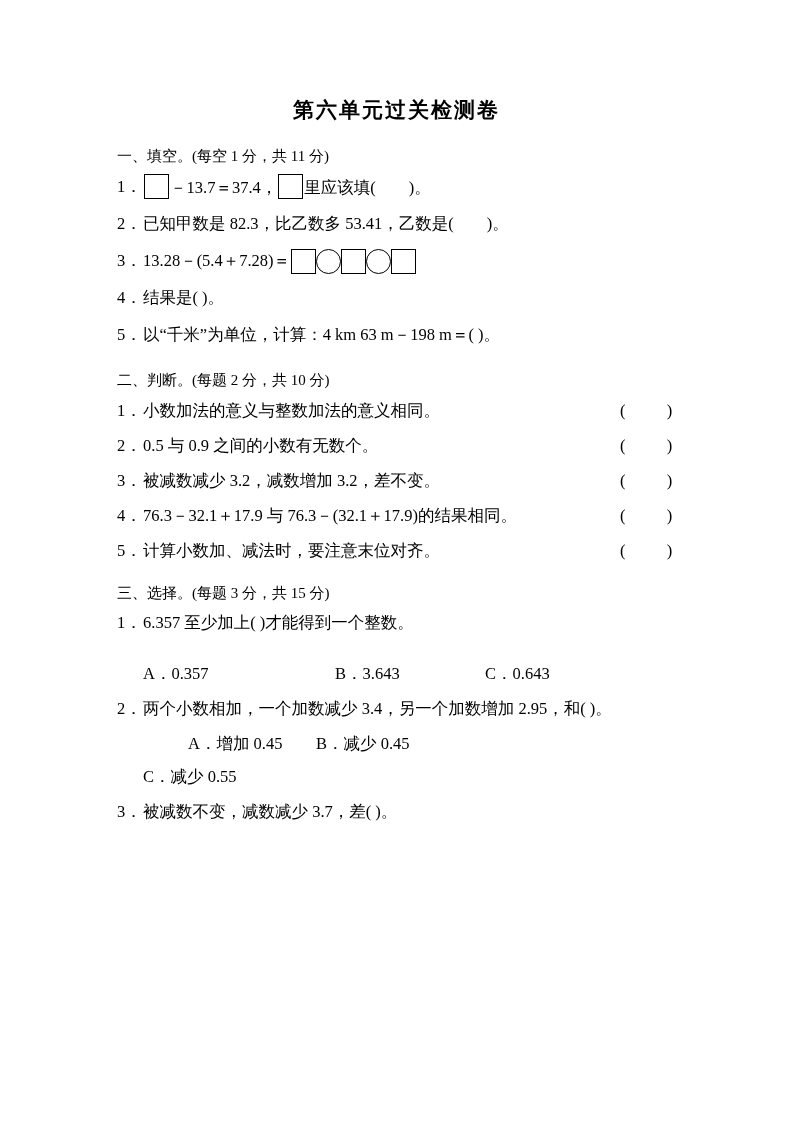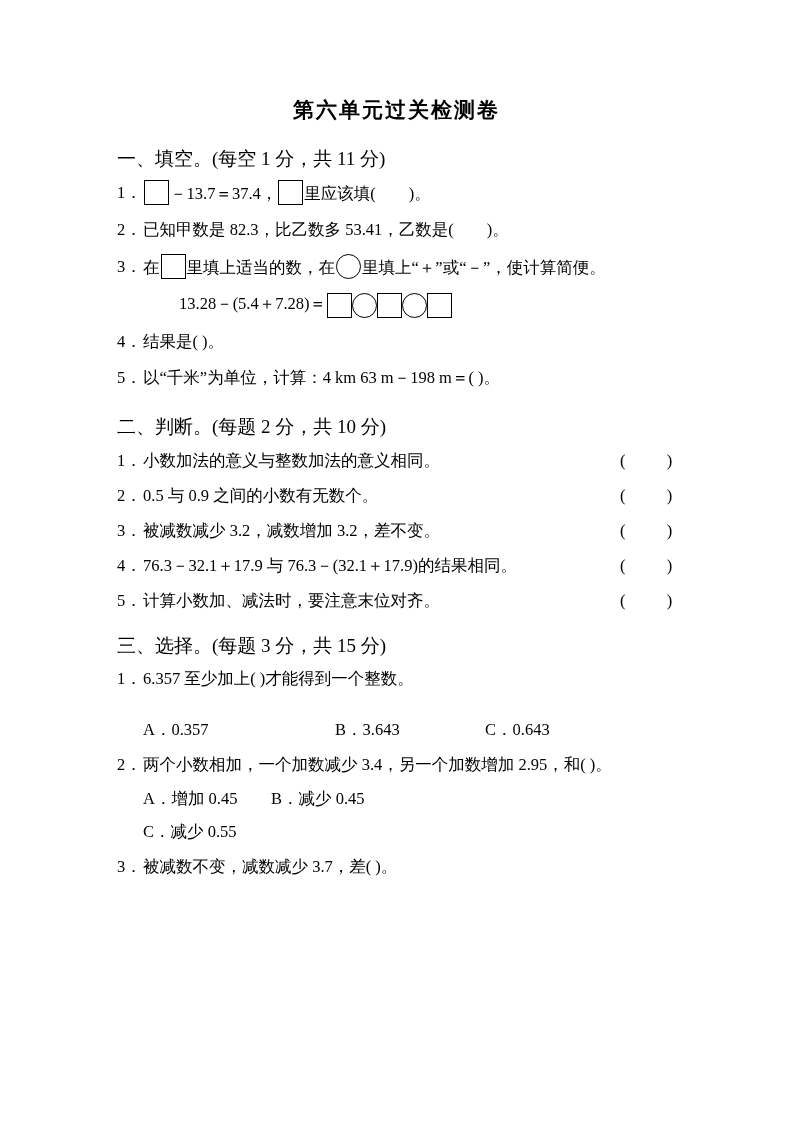--- a/index.html
+++ b/index.html
@@ -38,21 +38,21 @@
 
   
   .content {
     position: absolute;
     left: 117px;
     top: 145px;
     width: 560px;
   }
 
   .section-head {
-    font-size: 19px;
+    font-size: 15px;
     line-height: 1.5;
     margin: 0 0 6px 0;
     white-space: nowrap;
   }
   .section-head.gap {
     margin-top: 22px;
     font-family: Liberation Serif, serif;
   }
 
   .qitem {
@@ -105,21 +105,21 @@
     margin-top: 10px;
     margin-bottom: 11px;
     font-size: 16.5px;
     white-space: nowrap;
   }
   .choice {
     display: inline-block;
   }
   .choice.w1 { width: 148px; margin-top: 16px; }
   .choice.w2 { width: 150px; margin-left: 44px; }
-  .choice.narrow { width: 128px; }
+  .choice.narrow { width: 128px; margin-left: 45px; }
 
   
   .sqbox {
     display: inline-block;
     width: 25px;
     height: 25px;
     border: 1.3px solid #000;
     vertical-align: -6px;
     margin: 0 1px;
     box-sizing: border-box;
@@ -165,21 +165,20 @@
       <span class="qline"><span class="sqbox"></span><span>－13.7＝37.4，</span><span class="sqbox"></span><span>里应该填(</span><span class="blank-paren">        </span><span>)。</span></span>
     </div>
 
     <div class="qitem">
       <span class="qnum">2．</span>
       <span class="qline"><span>已知甲数是 82.3，比乙数多 53.41，乙数是(</span><span class="blank-paren">        </span><span>)。</span></span>
     </div>
 
     <div class="qitem">
       <span class="qnum">3．</span>
-      <span class="qline"><span>在</span><span class="sqbox"></span><span>里填上适当的数，在</span><span class="circbox"></span><span>里填上“＋”或“－”，使计算简便。</span></span>
       <span class="qline"><span>13.28－(5.4＋7.28)＝</span><span class="expr-shapes"><span class="sqbox"></span><span class="circbox"></span><span class="sqbox"></span><span class="circbox"></span><span class="sqbox"></span></span></span>
     </div>
 
     <div class="qitem">
       <span class="qnum">4．</span>
       <span class="qline">结果是(          )。</span>
     </div>
 
     <div class="qitem">
       <span class="qnum">5．</span>

